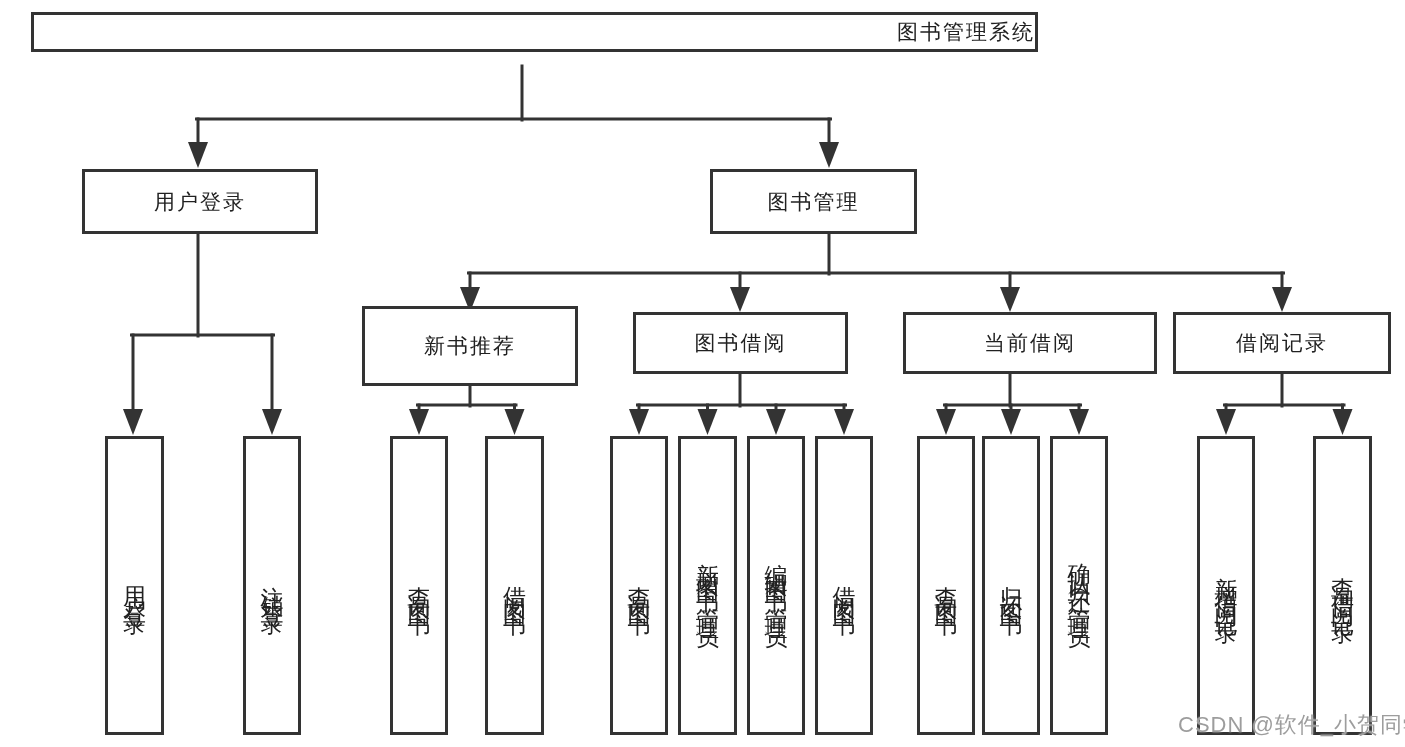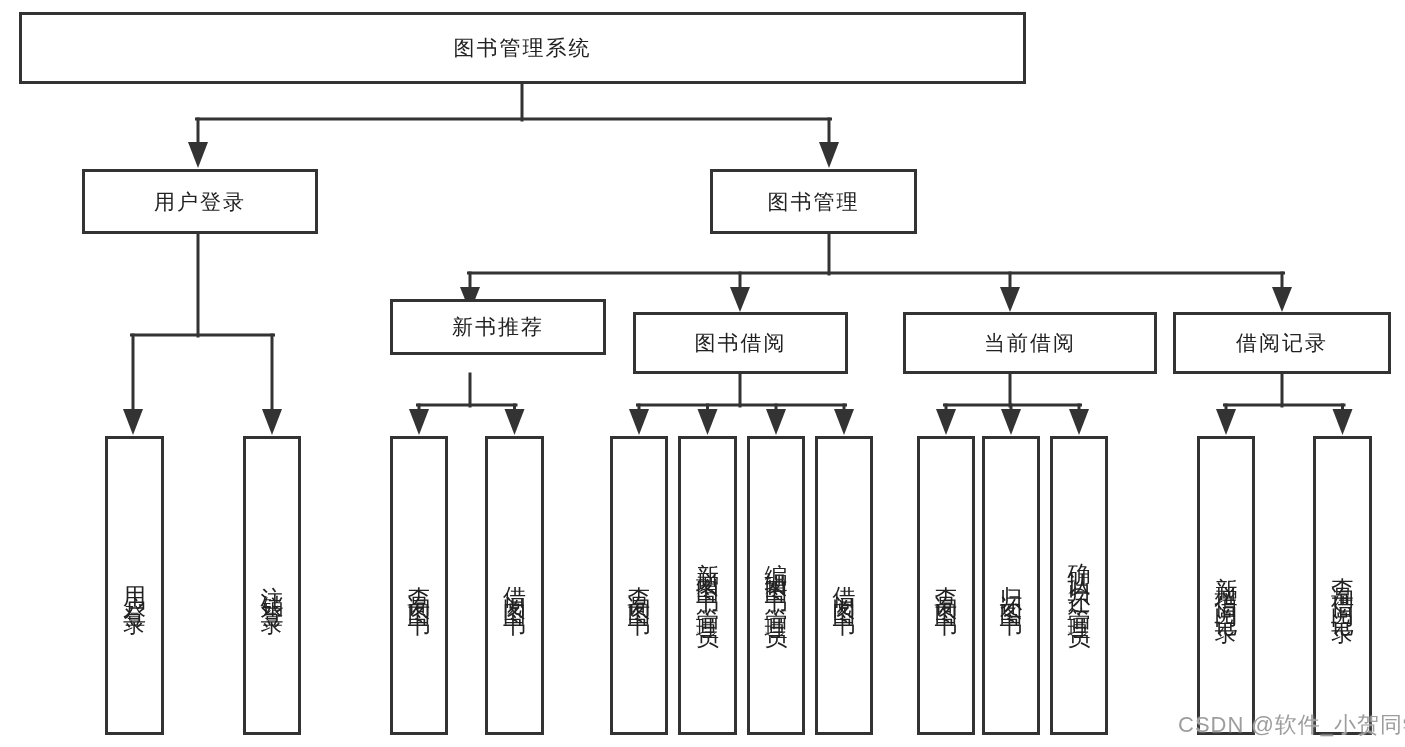--- a/index.html
+++ b/index.html
@@ -126,32 +126,32 @@
 
       <path d="M936,409 L956,409 L946,435 Z"></path>
       <path d="M1001,409 L1021,409 L1011,435 Z"></path>
       <path d="M1069,409 L1089,409 L1079,435 Z"></path>
 
       <path d="M1216,409 L1236,409 L1226,435 Z"></path>
       <path d="M1332.5,409 L1352.5,409 L1342.5,435 Z"></path>
     </g>
   </svg>
 
-  <div class="node" style="left:19px; top:12px; width:1007px; height:72px;">
+  <div class="node" style="left:31px; top:12px; width:1007px; height:40px;justify-content:flex-end;">
     <span class="h-label">图书管理系统</span>
   </div>
 
   <div class="node" style="left:82px; top:169px; width:236px; height:65px;">
     <span class="h-label">用户登录</span>
   </div>
   <div class="node" style="left:710px; top:169px; width:207px; height:65px;">
     <span class="h-label">图书管理</span>
   </div>
 
-  <div class="node" style="left:362px; top:299px; width:216px; height:56px;margin-left:28px;">
+  <div class="node" style="left:362px; top:306px; width:216px; height:80px;">
     <span class="h-label">新书推荐</span>
   </div>
   <div class="node" style="left:633px; top:312px; width:215px; height:62px;">
     <span class="h-label">图书借阅</span>
   </div>
   <div class="node" style="left:903px; top:312px; width:254px; height:62px;">
     <span class="h-label">当前借阅</span>
   </div>
   <div class="node" style="left:1173px; top:312px; width:218px; height:62px;">
     <span class="h-label">借阅记录</span>

